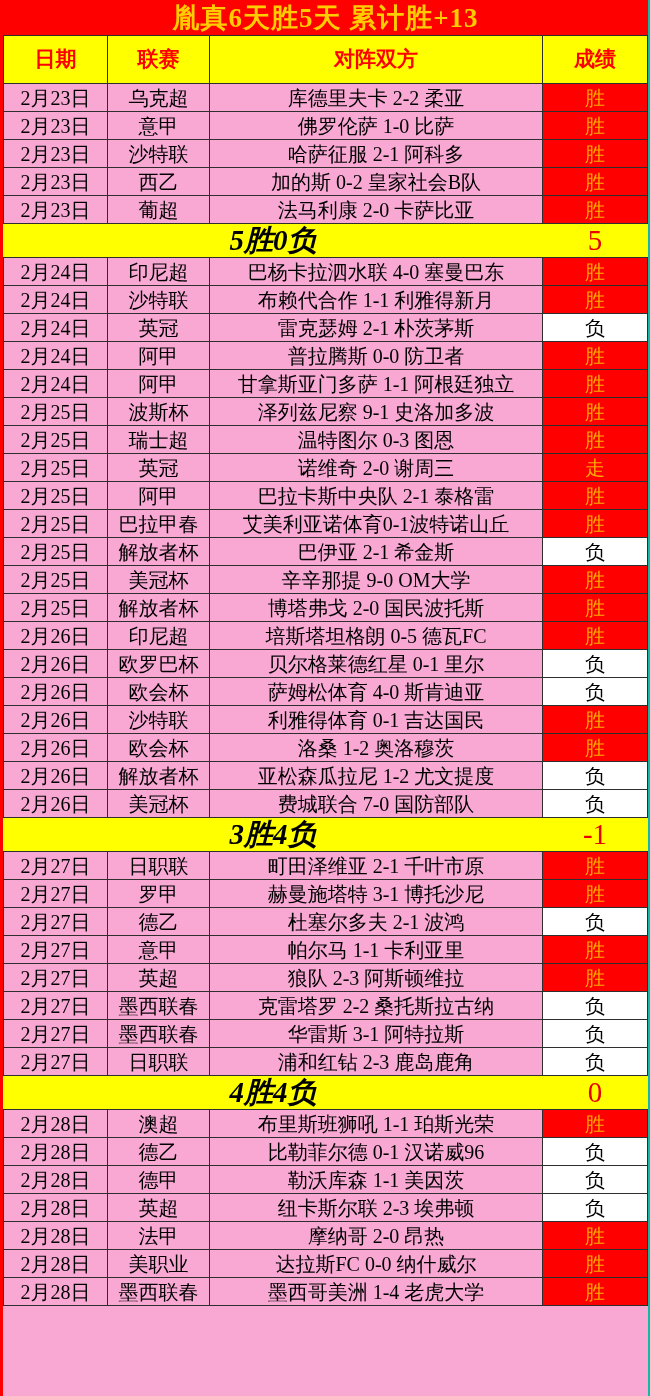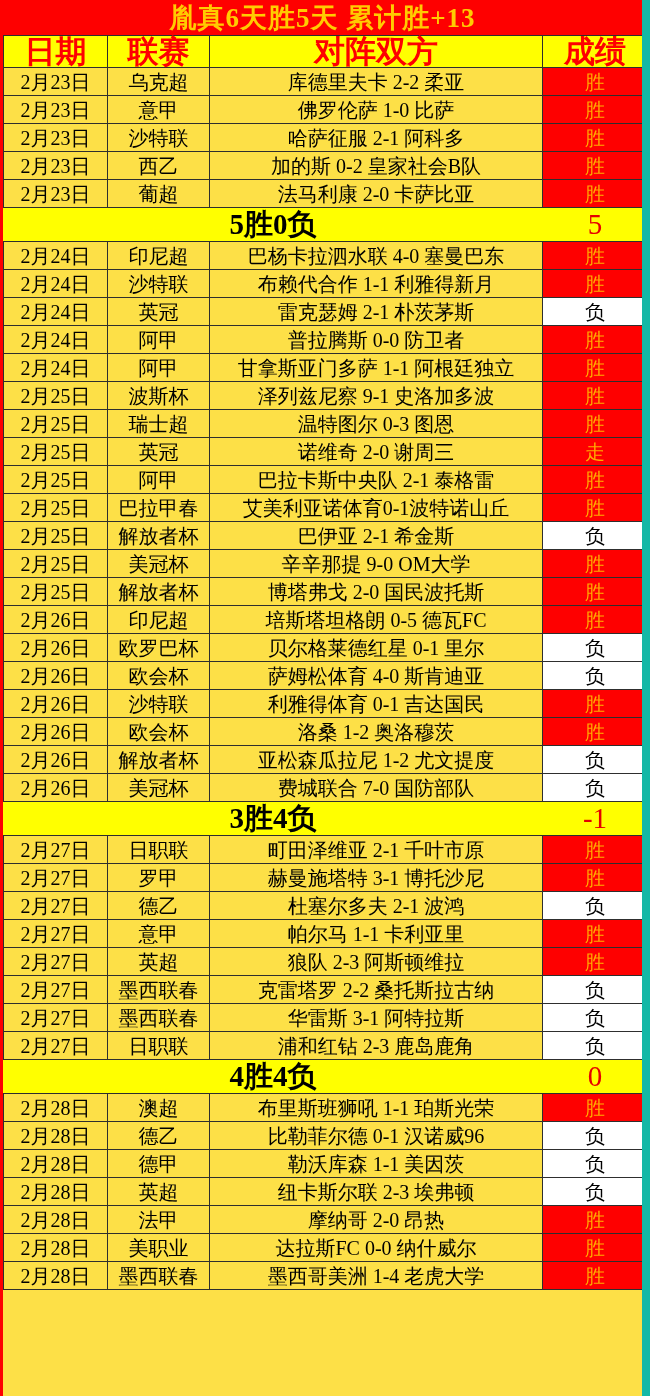--- a/index.html
+++ b/index.html
@@ -3,36 +3,36 @@
 <meta charset="utf-8">
 <style>
   html,body{margin:0;padding:0;}
   body{
     width:650px;height:1396px;
     font-family:"Liberation Serif","DejaVu Serif",serif;
     background:#ffffff;
   }
   .board{
     width:650px;height:1396px;box-sizing:border-box;
-    border-left:3px solid #fe0000;border-right:8px solid #14b8a6;
-    background:#fde047;overflow:hidden;
+    border-left:3px solid #fe0000;border-right:2px solid #14b8a6;
+    background:#f9a8d4;overflow:hidden;
   }
   .title-bar{
     height:35px;margin:0 -3px;
     background:#fe0000;color:#ffcc00;
     font-size:27px;font-weight:bold;letter-spacing:1px;
     display:flex;align-items:center;justify-content:center;
   }
   table.results{
     width:100%;border-collapse:collapse;table-layout:fixed;
   }
   table.results th{
     background:#ffff00;color:#fe0000;
-    font-size:31px;font-weight:bold;height:27px;
-    border:1px solid #2e2e2e;padding:0;line-height:1;
+    font-size:21px;font-weight:bold;height:27px;
+    border:1px solid #2e2e2e;padding:10px;line-height:1;
   }
   table.results td{
     border:1px solid #2e2e2e;
     text-align:center;vertical-align:middle;
     font-size:20px;color:#000000;
     height:27px;padding:0;line-height:1;
     white-space:nowrap;overflow:hidden;
   }
   td.result-cell{padding:2px 0;}
   td.result-cell .fill{
@@ -44,21 +44,21 @@
   }
   tr.match-row td.result-cell.loss .fill{
     background:#ffffff;color:#000000;
   }
   tr.summary-row td{
     background:#ffff00;height:33px;
     border-left:1px solid #ffff00;border-right:1px solid #ffff00;
     border-top:1px solid #2e2e2e;border-bottom:1px solid #2e2e2e;
   }
   tr.summary-row td.summary-label{
-    font-size:29px;font-weight:bold;color:#000000;
+    font-size:29px;font-weight:bold;color:#000000;font-style:italic;
   }
   tr.summary-row td.summary-value{
     font-size:29px;font-weight:normal;color:#e60000;
   }
 </style>
 </head>
 <body>
 
 <div class="board">
   <div class="title-bar">胤真6天胜5天  累计胜+13</div>

